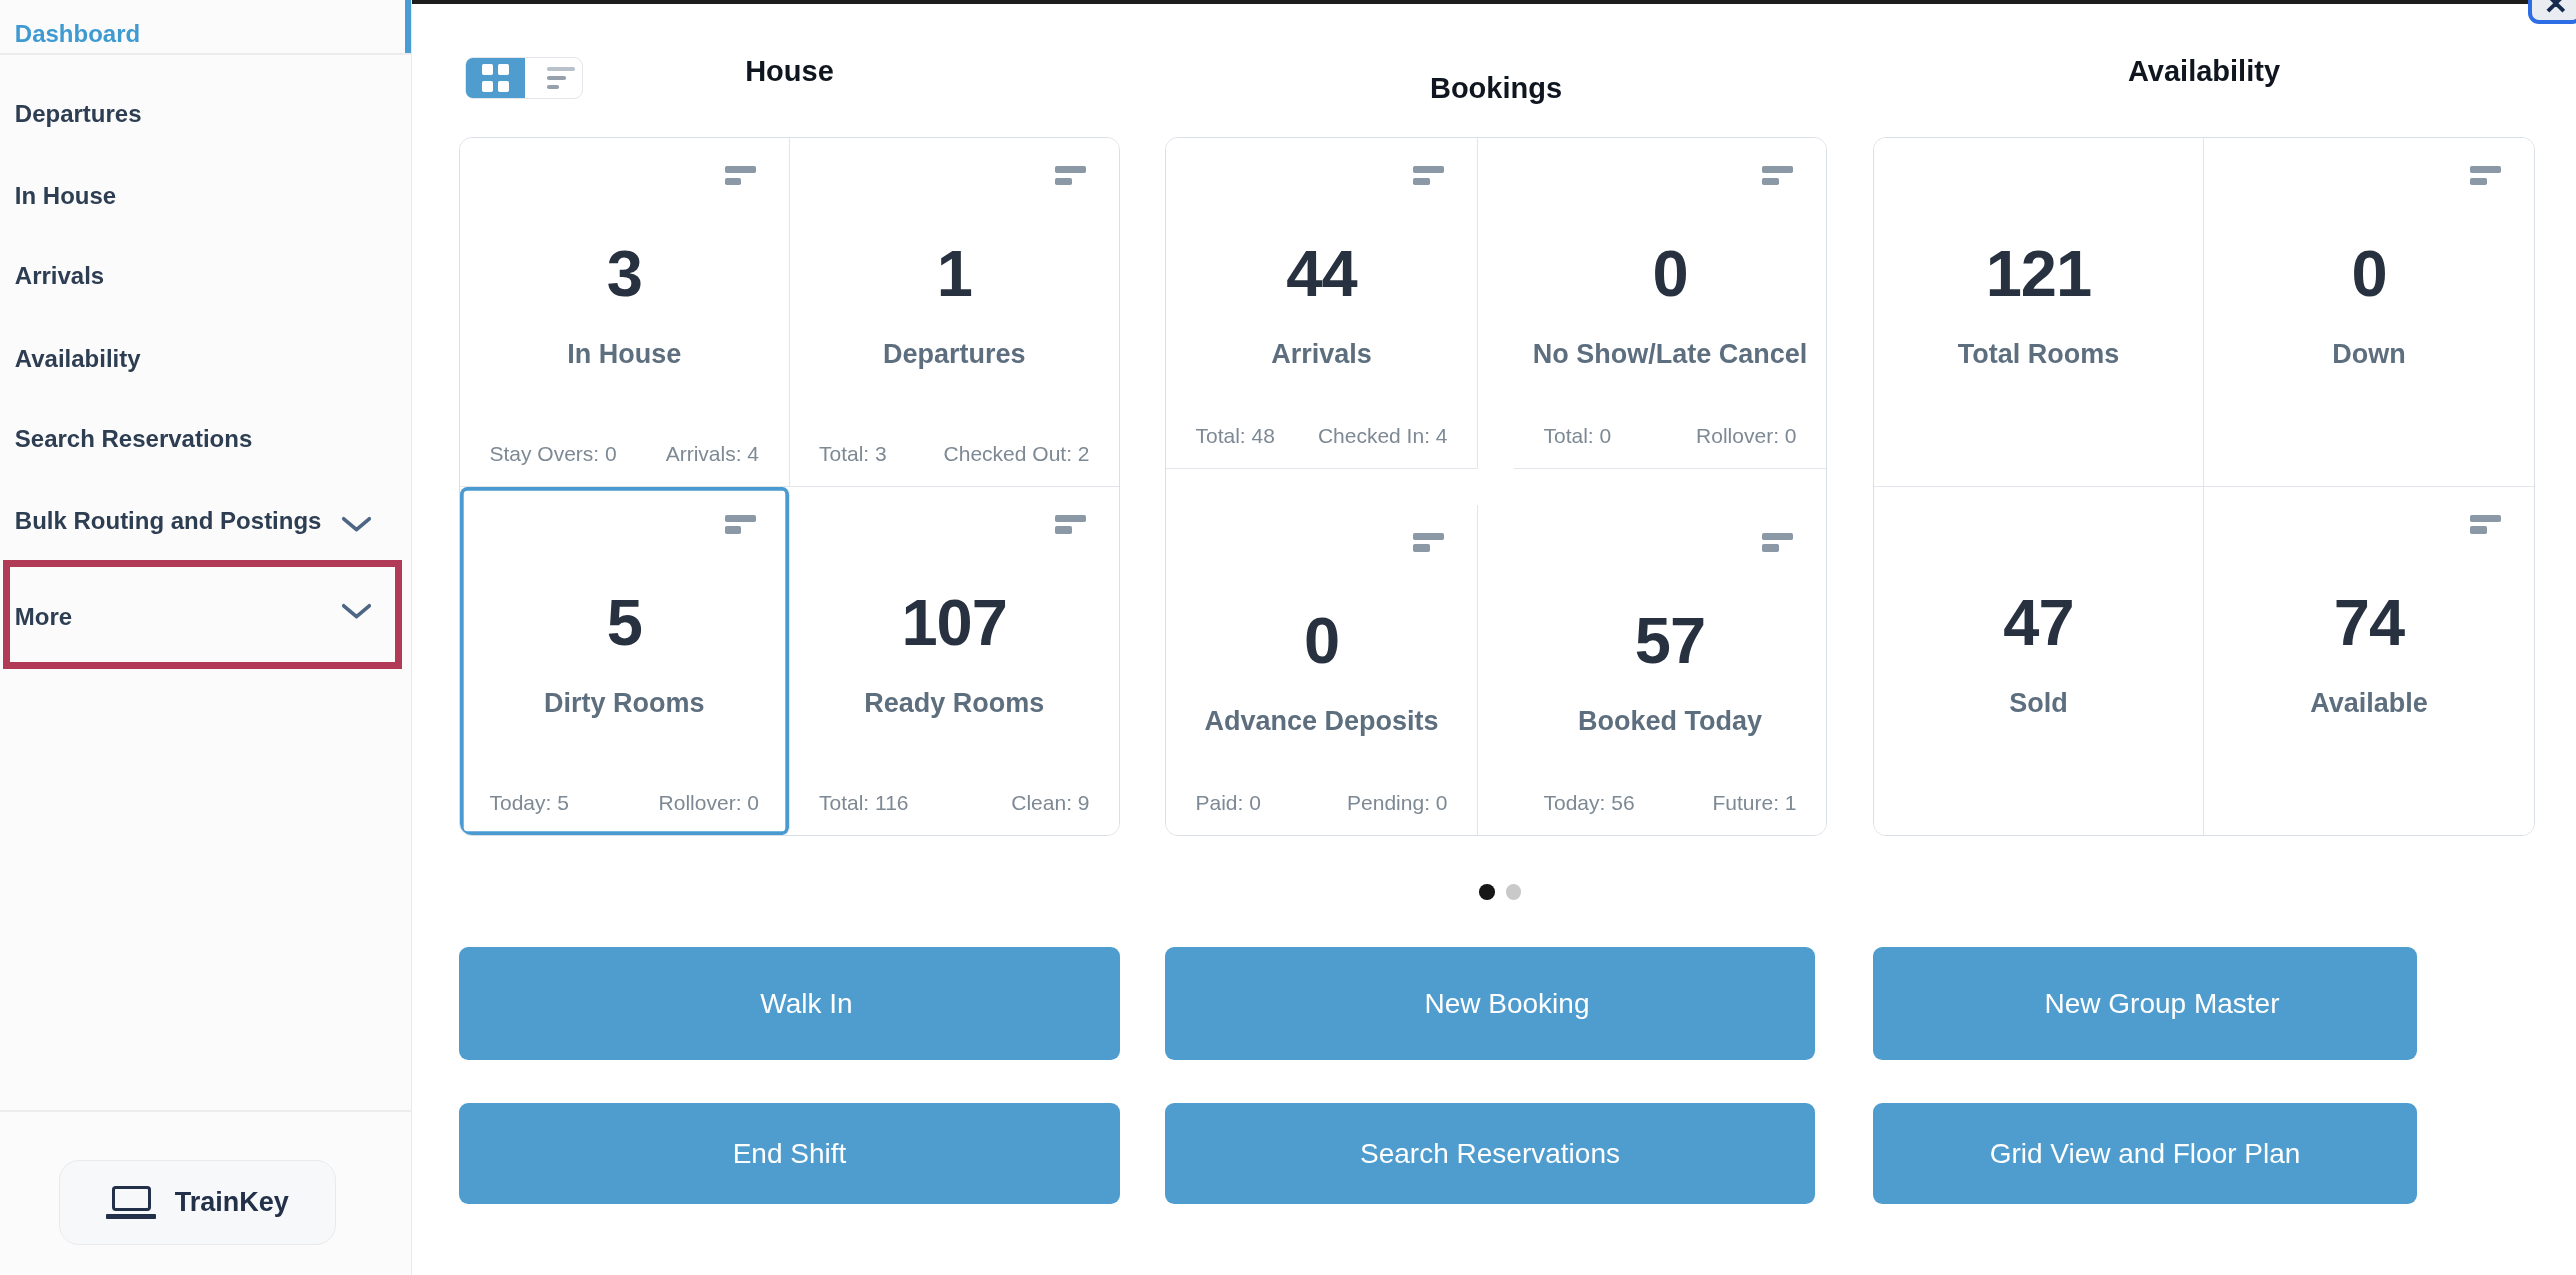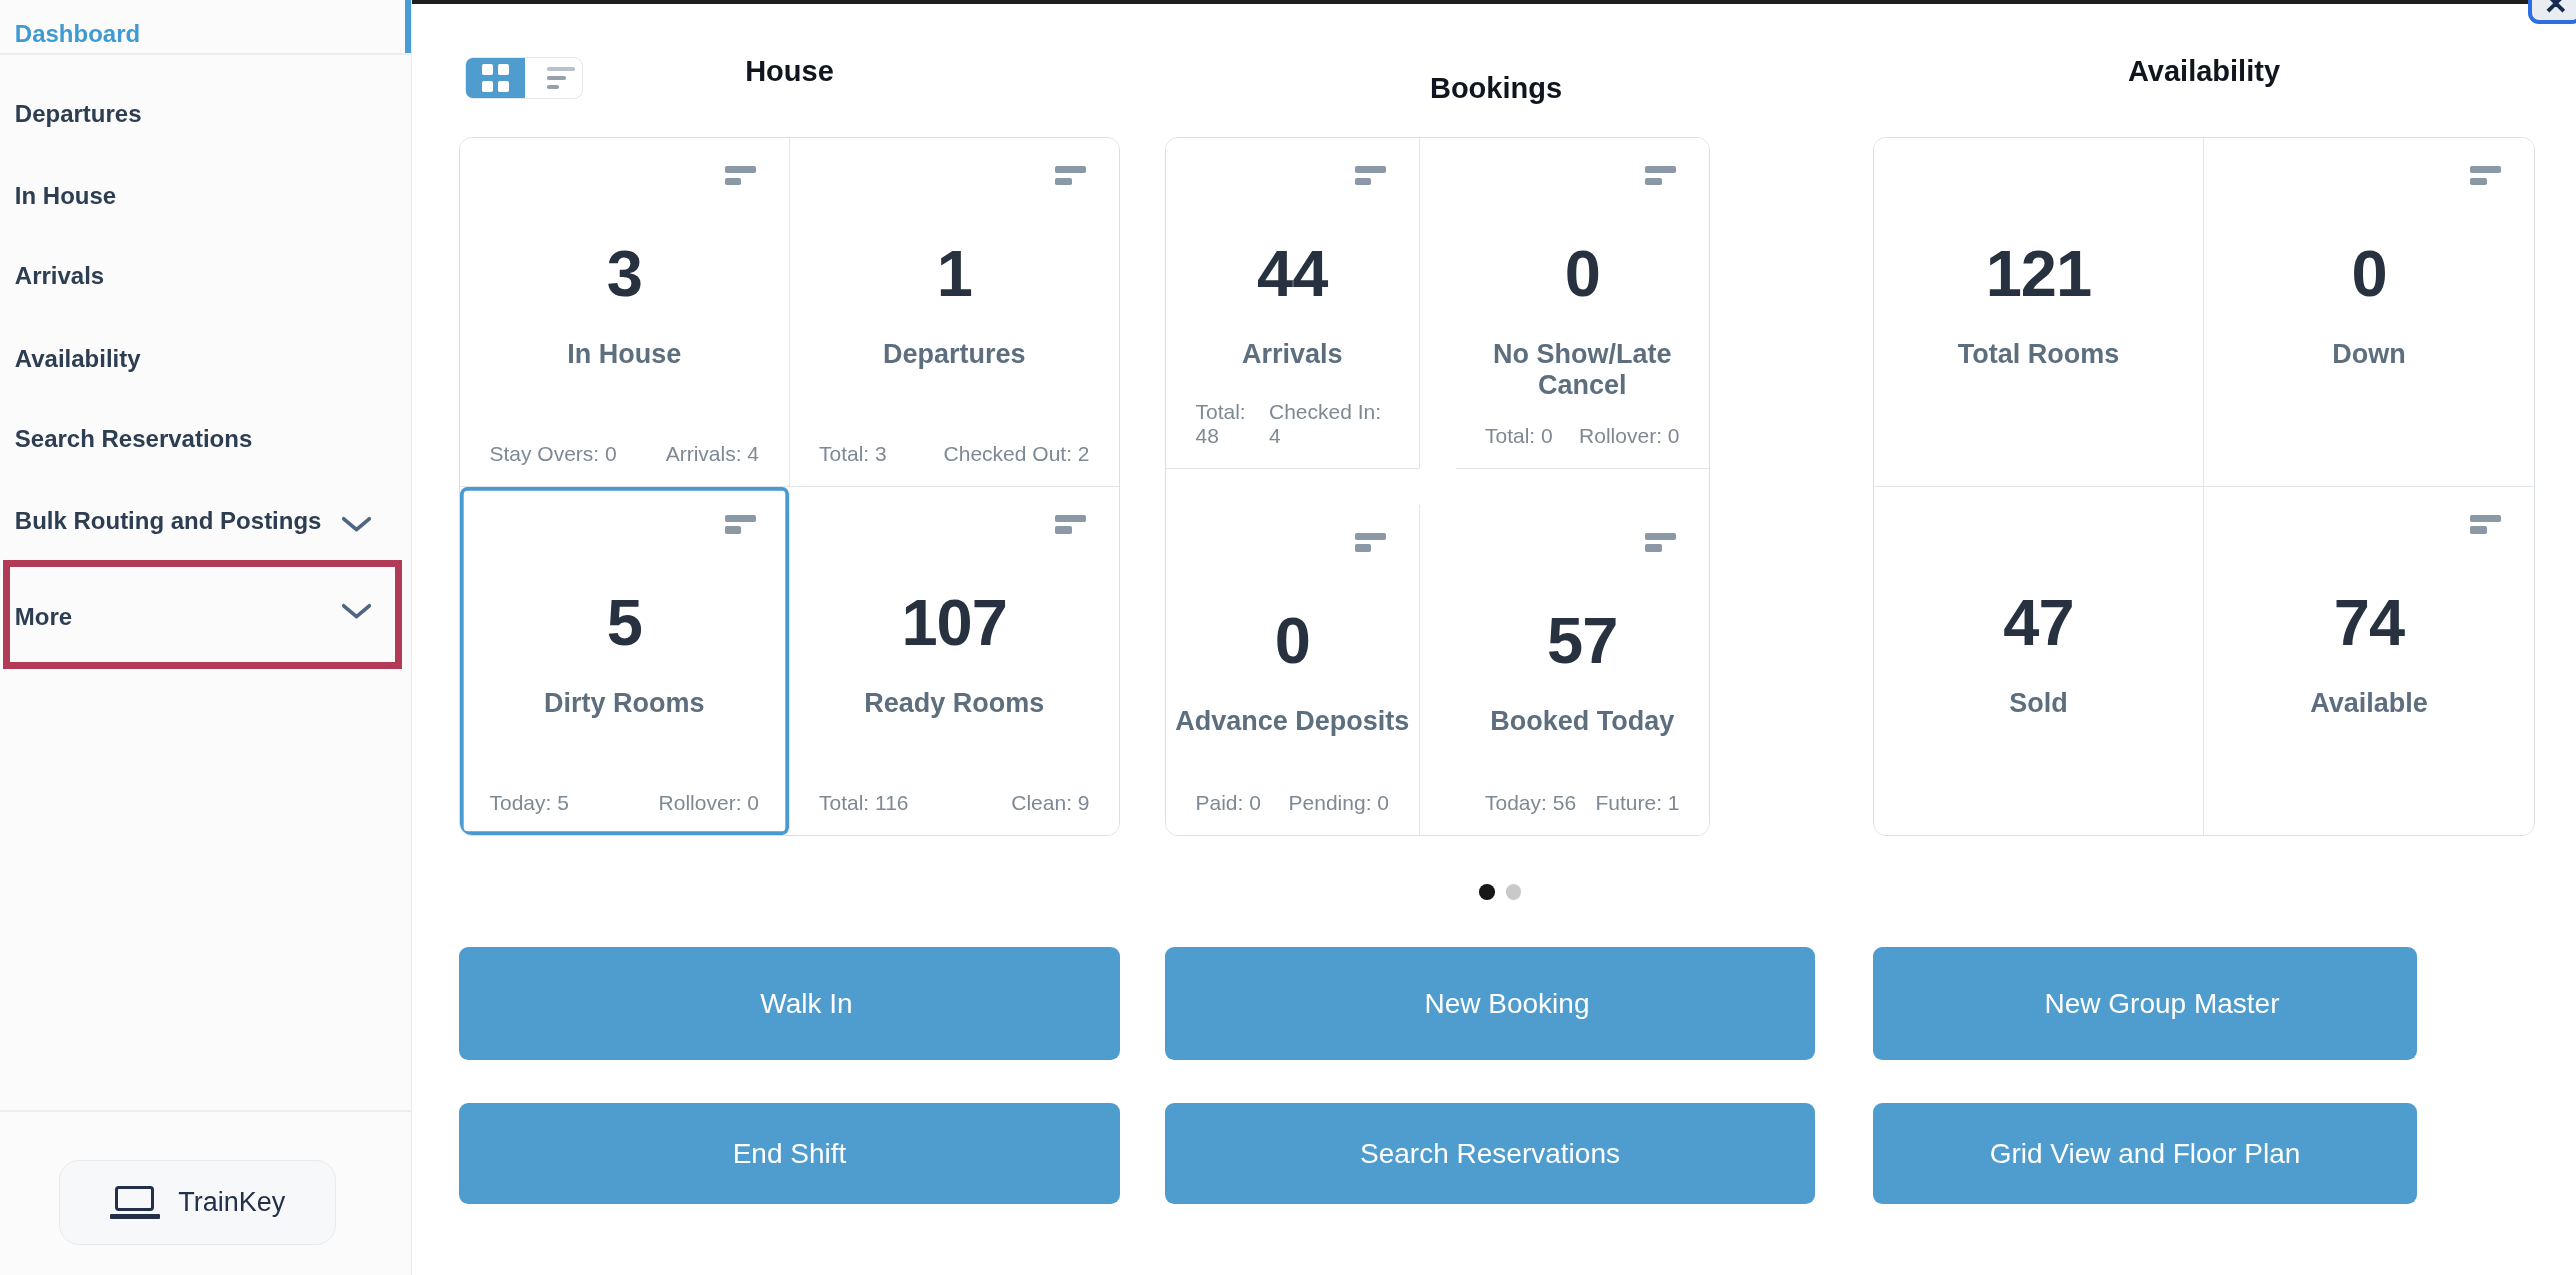--- a/index.html
+++ b/index.html
@@ -18,21 +18,21 @@
   .chevron { position:absolute; width:31px; height:18.5px; }
   .annotation-box { position:absolute; left:2.8px; top:560px; width:399px; height:109px;
                     border:7.4px solid #b13a56; background:transparent; }
   .sidebar-bottom-divider { position:absolute; left:0; top:1110px; width:411px; height:1.8px; background:#ededef; }
   .trainkey-btn { position:absolute; left:59px; top:1160px; width:277px; height:85px;
                   background:#f7f8f9; border:1.8px solid #e9eaec; border-radius:20px;
                   display:flex; align-items:center; justify-content:center; gap:18.5px; cursor:pointer; }
   .laptop-icon { display:flex; flex-direction:column; align-items:center; }
   .laptop-screen { width:39px; height:25px; border:3.7px solid #233049; border-radius:3.7px; background:transparent; }
   .laptop-base { width:50px; height:4.6px; background:#233049; margin-top:2.8px; border-radius:0.9px; }
-  .trainkey-label { font-size:27px; font-weight:400; color:#233049; }
+  .trainkey-label { font-size:27px; font-weight:700; color:#233049; }
 
   
   .top-line { position:absolute; left:412px; top:0; right:0; height:3.7px; background:#1e1e1e; }
   .close-btn { position:absolute; top:-18.5px; right:-7.4px; width:55px; height:42px;
                background:#e9ecf0; border:4.6px solid #2d6de5; border-radius:11px;
                display:flex; align-items:flex-end; justify-content:center; cursor:pointer; }
   .close-x { font-size:29.5px; font-weight:700; color:#16294e; line-height:33px; }
 
   
   .view-toggle { position:absolute; left:465px; top:57px; width:118px; height:42px;
@@ -52,21 +52,21 @@
                    font-size:29px; font-weight:700; color:#10161f; }
   .title-house { left:459px; width:661px; }
   .title-bookings { left:1165px; width:662px;margin-top:17px; }
   .title-availability { left:1873px; width:662px; }
 
   
   .section { position:absolute; top:137px; height:699px; background:#ffffff;
              border:1.8px solid #dadfe5; border-radius:13px; overflow:hidden;
              display:grid; grid-template-columns:1fr 1fr; grid-template-rows:1fr 1fr; }
   .sec-house { left:459px; width:661px; }
-  .sec-bookings { left:1165px; width:545px;gap:36px; }
+  .sec-bookings { left:1165px; width:662px;gap:36px; }
   .sec-availability { left:1873px; width:662px; }
   .card { position:relative; background:#ffffff; cursor:pointer; }
   .card.b-right { border-right:1.8px solid #e2e6ea; }
   .card.b-bottom { border-bottom:1.8px solid #e2e6ea; }
   .card.selected { box-shadow: inset 0 0 0 3.7px #4a9ad2; border-radius:7.4px; }
   .menu-icon { position:absolute; top:28px; right:33px; cursor:pointer; }
   .menu-icon .bar1 { width:31px; height:7.4px; background:#8b99a6; border-radius:1.8px; }
   .menu-icon .bar2 { width:16.6px; height:7.4px; background:#8b99a6; border-radius:1.8px; margin-top:4.6px; }
   .card-value { position:absolute; top:98px; left:0; right:0; text-align:center;
                 font-size:65px; font-weight:700; color:#27313f; letter-spacing:-0.9px; }

